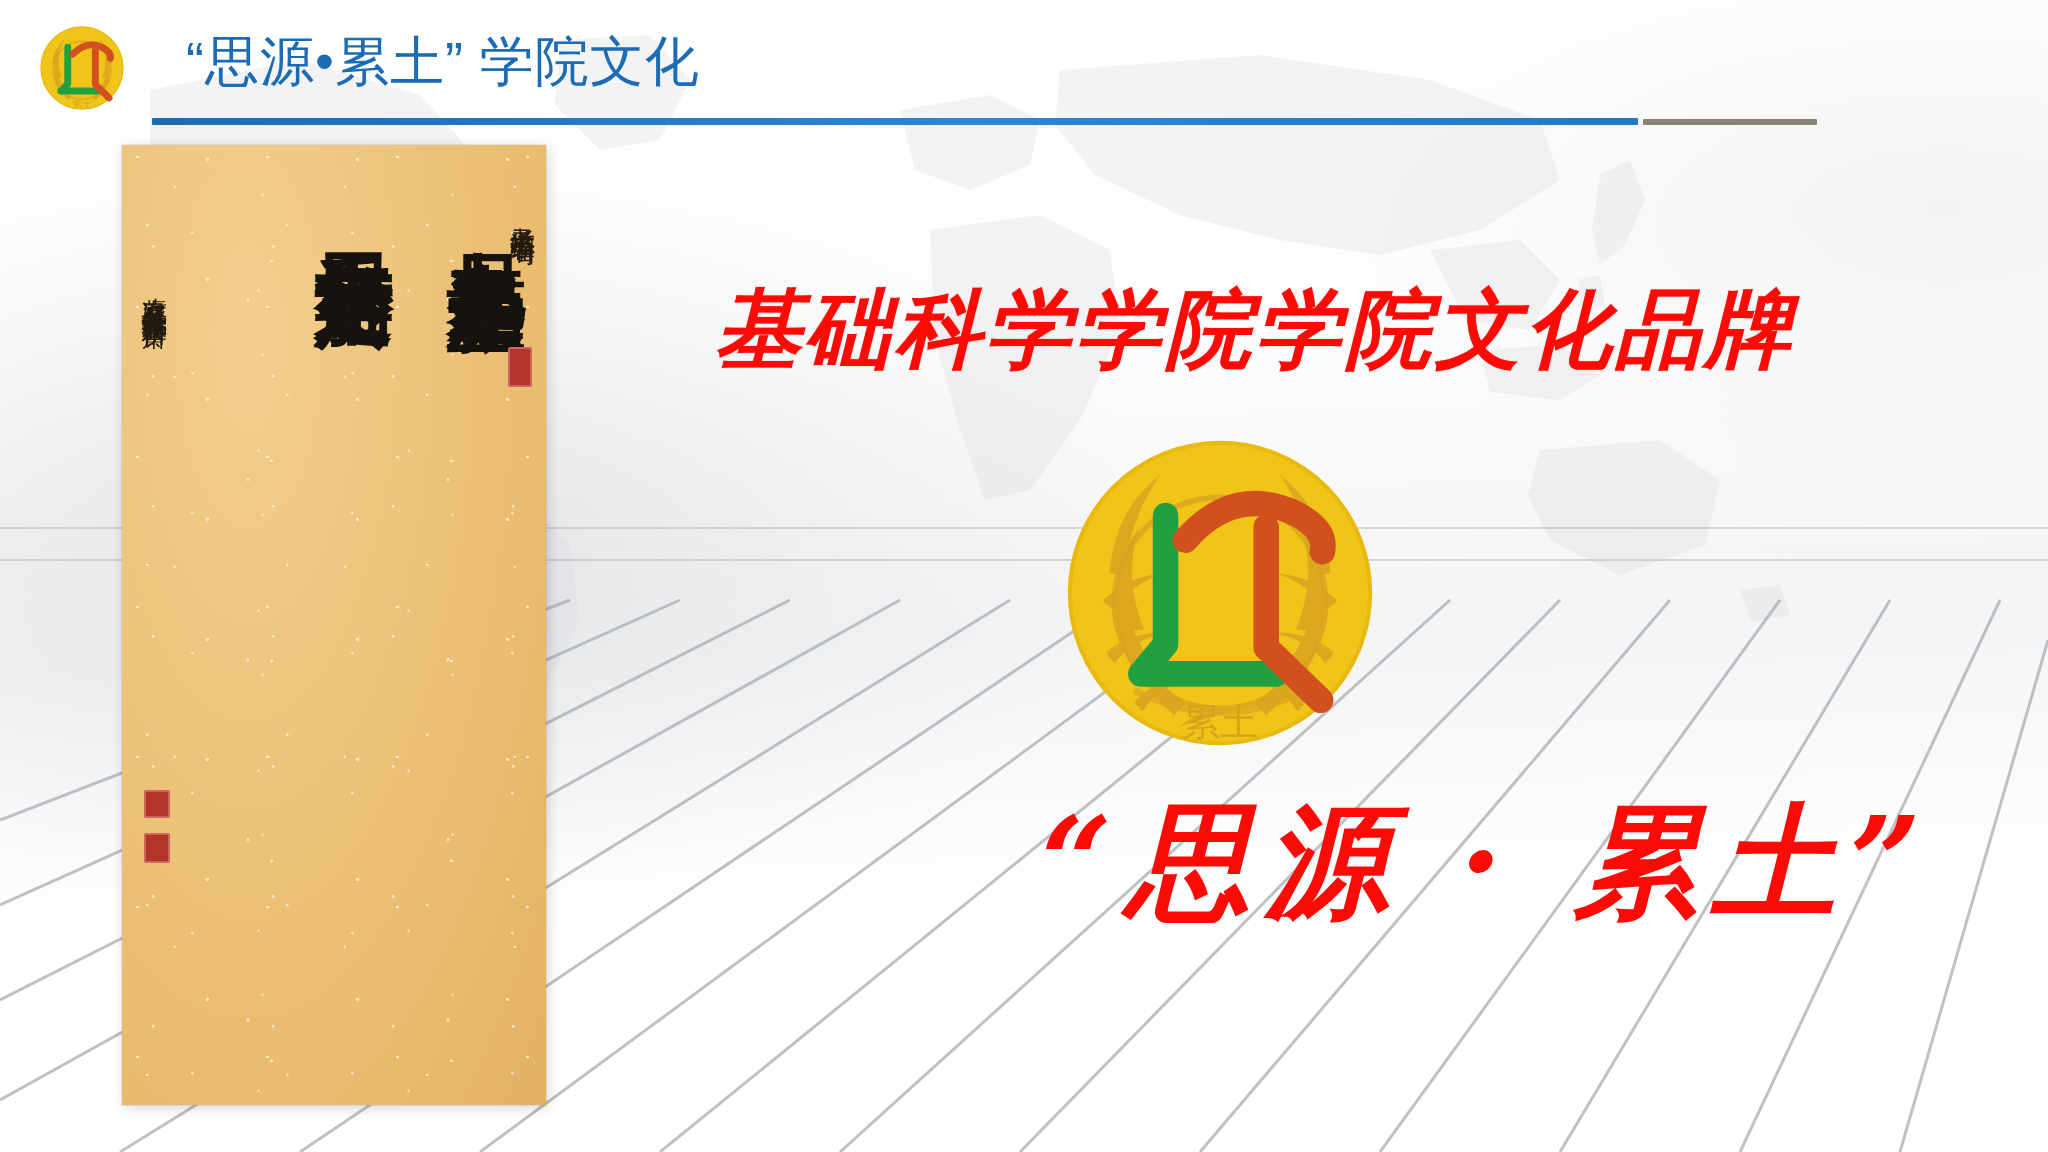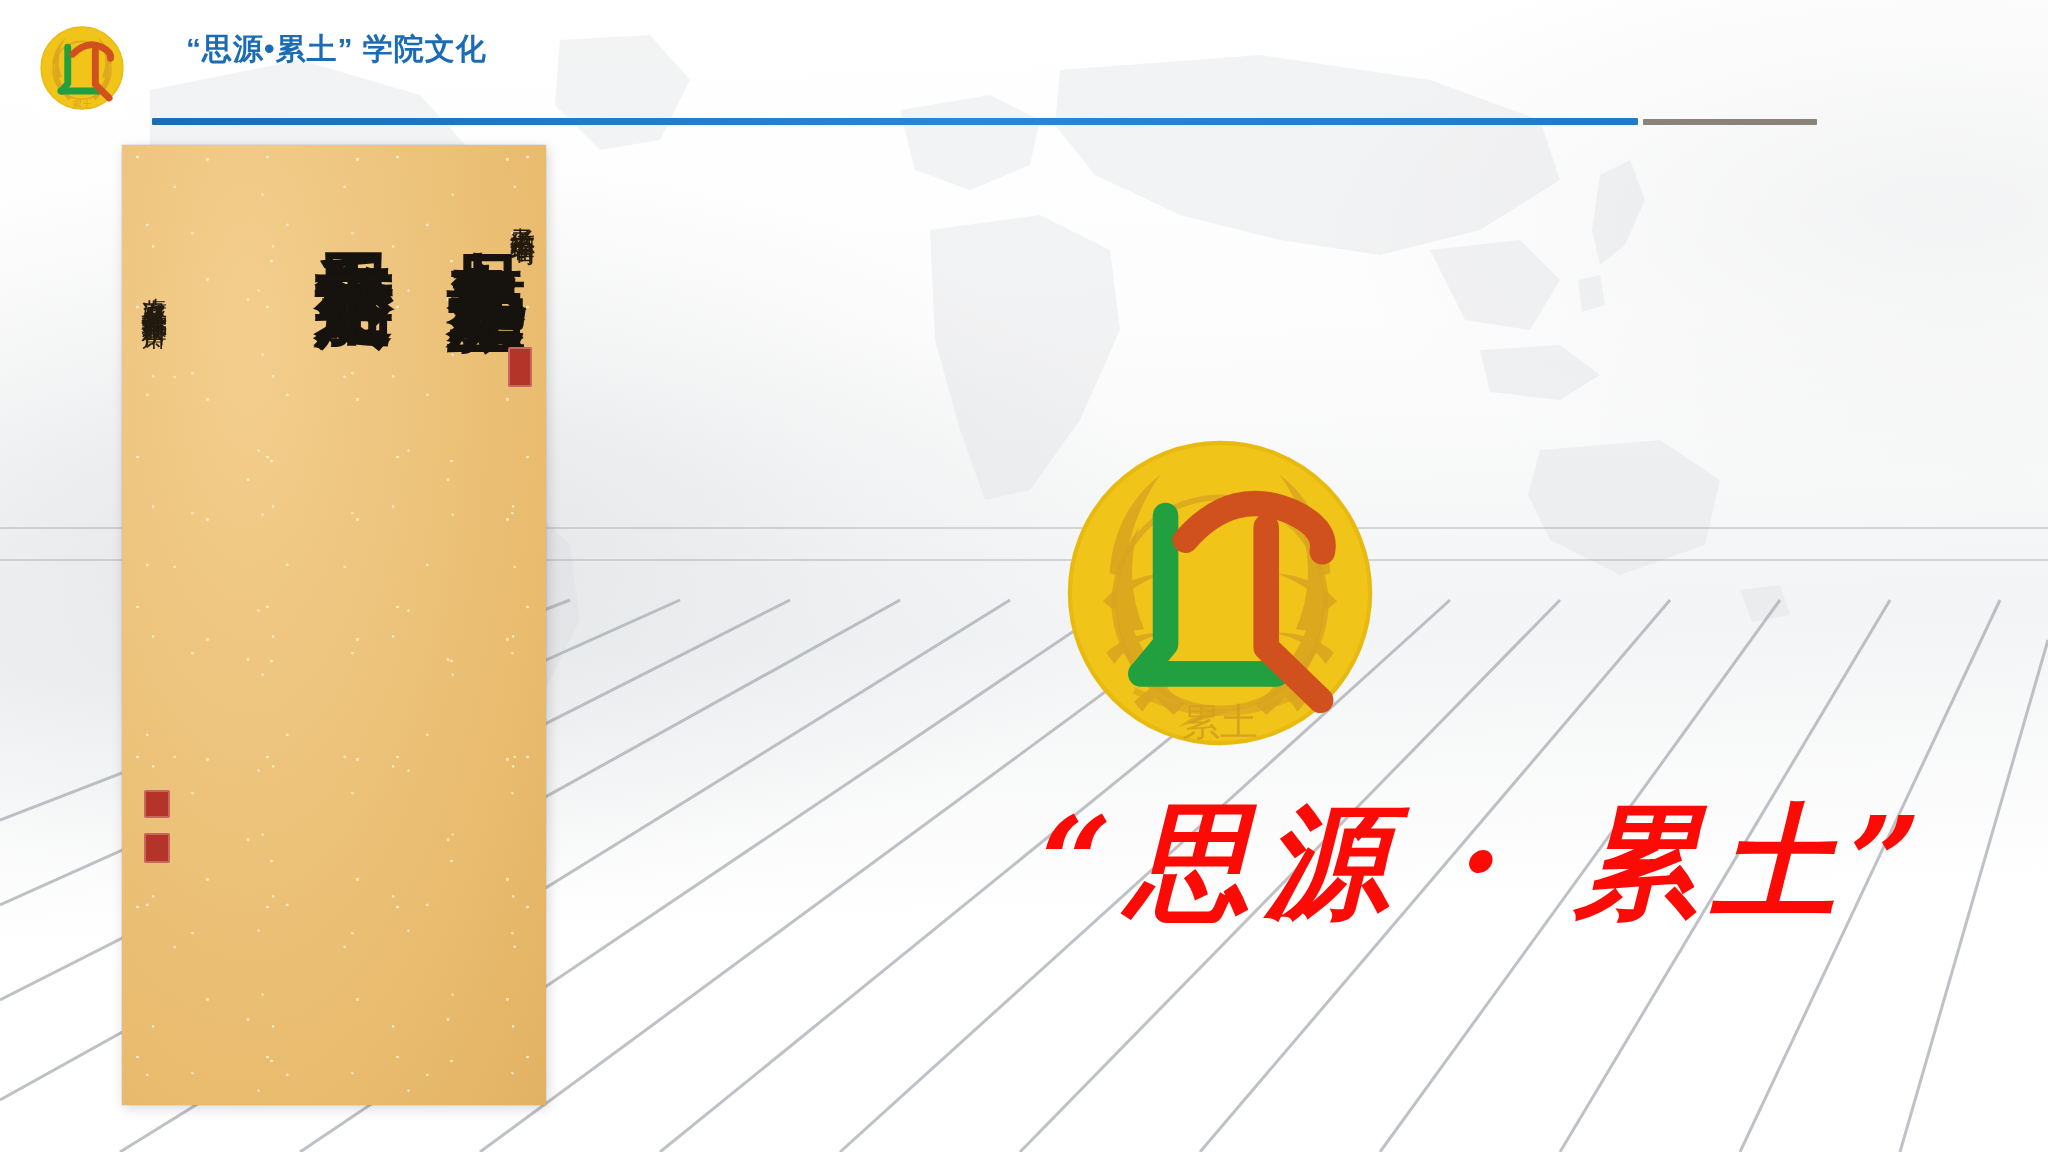--- a/index.html
+++ b/index.html
@@ -63,22 +63,22 @@
   .header-logo {
     position: absolute;
     left: 36px; top: 22px;
     width: 92px; height: 92px;
     background: #ffffff;
   }
   .header-title {
     position: absolute;
     left: 186px;
     top: 34px;
-    font-size: 30px;
-    font-weight: bold;
+    font-size: 54px;
+    font-weight: normal;
     letter-spacing: 1px;
     color: #1b6cb5;
     white-space: nowrap;
     line-height: 1;
   }
   .rule-blue {
     position: absolute;
     left: 152px;
     top: 118px;
     width: 1486px;
@@ -338,20 +338,21 @@
 
     <div class="vcol vcol-main-2">千里之行始於足下</div>
 
     <div class="vcol vcol-sign">歲次辛丑冬月武鋒書於筆耕齋</div>
 
     <div class="seal seal-top"></div>
     <div class="seal seal-s1"></div>
     <div class="seal seal-s2"></div>
   </div>
 
+  <div class="headline">基础科学学院学院文化品牌</div>
 
   <div class="emblem emblem-main">
     <svg viewBox="0 0 400 400" aria-hidden="true">
       <circle cx="200" cy="200" r="182" fill="#f0c419"></circle>
       <circle cx="200" cy="200" r="182" fill="none" stroke="#e8b90f" stroke-width="5"></circle>
       <circle cx="200" cy="212" r="128" fill="none" stroke="#d9a520" stroke-width="7" opacity="0.8"></circle>
       <g fill="#d9a520" opacity="0.85">
         <path d="M66 176 q6 -76 62 -120 q-40 58 -44 124 z"></path>
         <path d="M58 210 q26 -30 74 -34 q-44 16 -62 44 z"></path>
         <path d="M78 248 q-16 -72 24 -128 q-20 62 6 124 z"></path>

